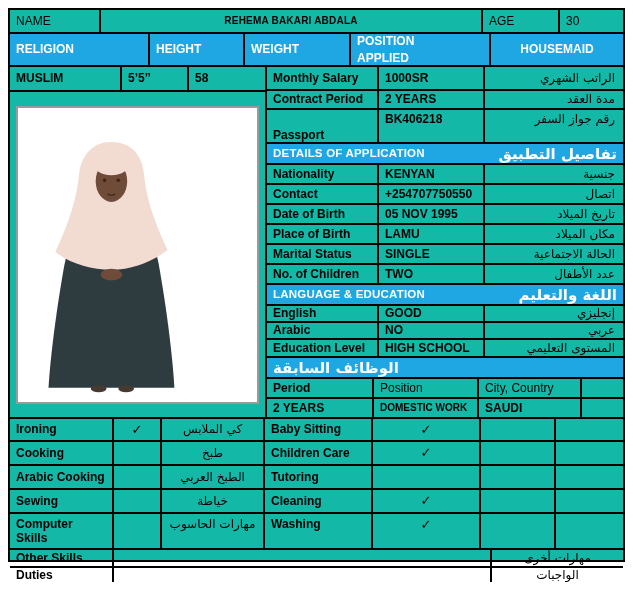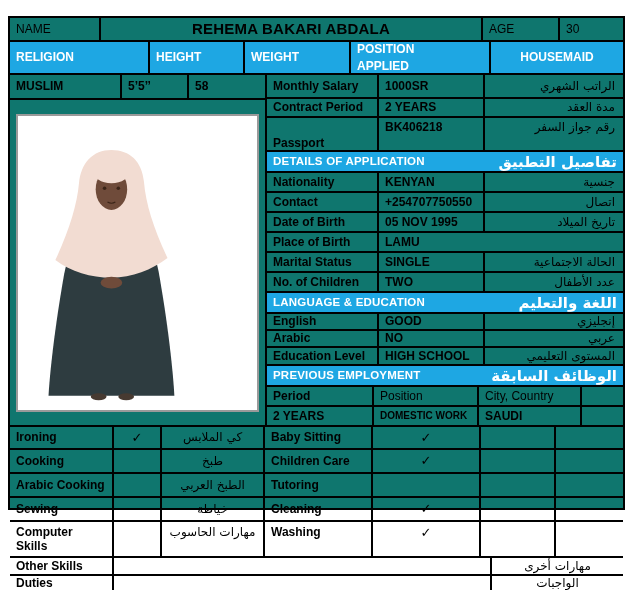--- a/index.html
+++ b/index.html
@@ -6,26 +6,26 @@
   html, body { width: 633px; height: 616px; }
   body {
     position: relative;
     background: #ffffff;
     font-family: "Liberation Sans", "DejaVu Sans", sans-serif;
     font-size: 12px;
     color: #000;
   }
   .doc {
     position: absolute;
-    left: 8px; top: 16px;
-    width: 617px; height: 494px;
+    left: 8px; top: 8px;
+    width: 617px; height: 554px;
     border: 2px solid #000;
     display: flex;
     flex-direction: column;
-    background: #0f766e;
+    background: #14b8a6;
   }
   .r { display: flex; flex-shrink: 0; border-bottom: 2px solid #000; }
   .r.last, .doc > .r:last-child { border-bottom: none; }
   .c {
     display: flex;
     align-items: center;
     padding: 0 6px;
     overflow: hidden;
     line-height: 1.2;
   }
@@ -42,21 +42,21 @@
   }
   .arc {
     font-family: "DejaVu Sans", sans-serif;
     direction: rtl;
     justify-content: center;
     text-align: center;
     font-size: 12px;
   }
   .hdr-en { font-size: 11.5px; font-weight: 700; letter-spacing: .2px; }
   .hdr-ar { font-family: "DejaVu Sans", sans-serif; direction: rtl; font-size: 15px; font-weight: 700; }
-  .name-val { font-size: 15px; font-weight: 700; letter-spacing: .2px; }
+  .name-val { font-size: 10px; font-weight: 700; letter-spacing: .2px; }
   .sec { justify-content: space-between; }
   .sk-hdr { position: relative; justify-content: center; }
   .sk-hdr .sk-ar { position: absolute; right: 8px; top: 1px; }
   .sk-hdr .sk-en { font-size: 14.5px; font-weight: 700; transform: translateX(-55px); }
   .small { font-size: 10px; }
   .band { display: flex; flex-shrink: 0; border-bottom: 2px solid #000; }
   .lpane { width: 255px; display: flex; flex-direction: column; }
   .rpane { flex: 1; border-left: 2px solid #000; display: flex; flex-direction: column; min-width: 0; }
   .photo-cell { flex: 1; display: flex; align-items: center; justify-content: center; }
   .photo-frame { width: 243px; height: 298px; border: 2px solid #9a9a9a; background: #fff; }
@@ -152,20 +152,21 @@
 
       <div class="r" style="height:20px">
         <div class="c b" style="flex:0 0 110px">Date of Birth</div>
         <div class="c b" style="flex:0 0 106px">05 NOV 1995</div>
         <div class="c ar" style="flex:1">تاريخ الميلاد</div>
       </div>
 
       <div class="r" style="height:20px">
         <div class="c b" style="flex:0 0 110px">Place of Birth</div>
         <div class="c b" style="flex:0 0 106px">LAMU</div>
+        <div class="c ar" style="flex:1">مكان الميلاد</div>
       </div>
 
       <div class="r" style="height:20px">
         <div class="c b" style="flex:0 0 110px">Marital Status</div>
         <div class="c b" style="flex:0 0 106px">SINGLE</div>
         <div class="c ar" style="flex:1">الحالة الاجتماعية</div>
       </div>
 
       <div class="r" style="height:20px">
         <div class="c b" style="flex:0 0 110px">No. of Children</div>
@@ -193,21 +194,20 @@
       </div>
 
       <div class="r" style="height:18px">
         <div class="c b" style="flex:0 0 110px">Education Level</div>
         <div class="c b" style="flex:0 0 106px">HIGH SCHOOL</div>
         <div class="c ar" style="flex:1">المستوى التعليمي</div>
       </div>
 
       <div class="r cyan" style="height:21px">
         <div class="c sec" style="flex:1">
-          <span class="hdr-en">PREVIOUS EMPLOYMENT</span>
           <span class="hdr-ar">الوظائف السابقة</span>
         </div>
       </div>
 
       <div class="r" style="height:20px">
         <div class="c b" style="flex:0 0 105px">Period</div>
         <div class="c" style="flex:0 0 105px">Position</div>
         <div class="c" style="flex:0 0 103px">City, Country</div>
         <div class="c" style="flex:1"></div>
       </div>

